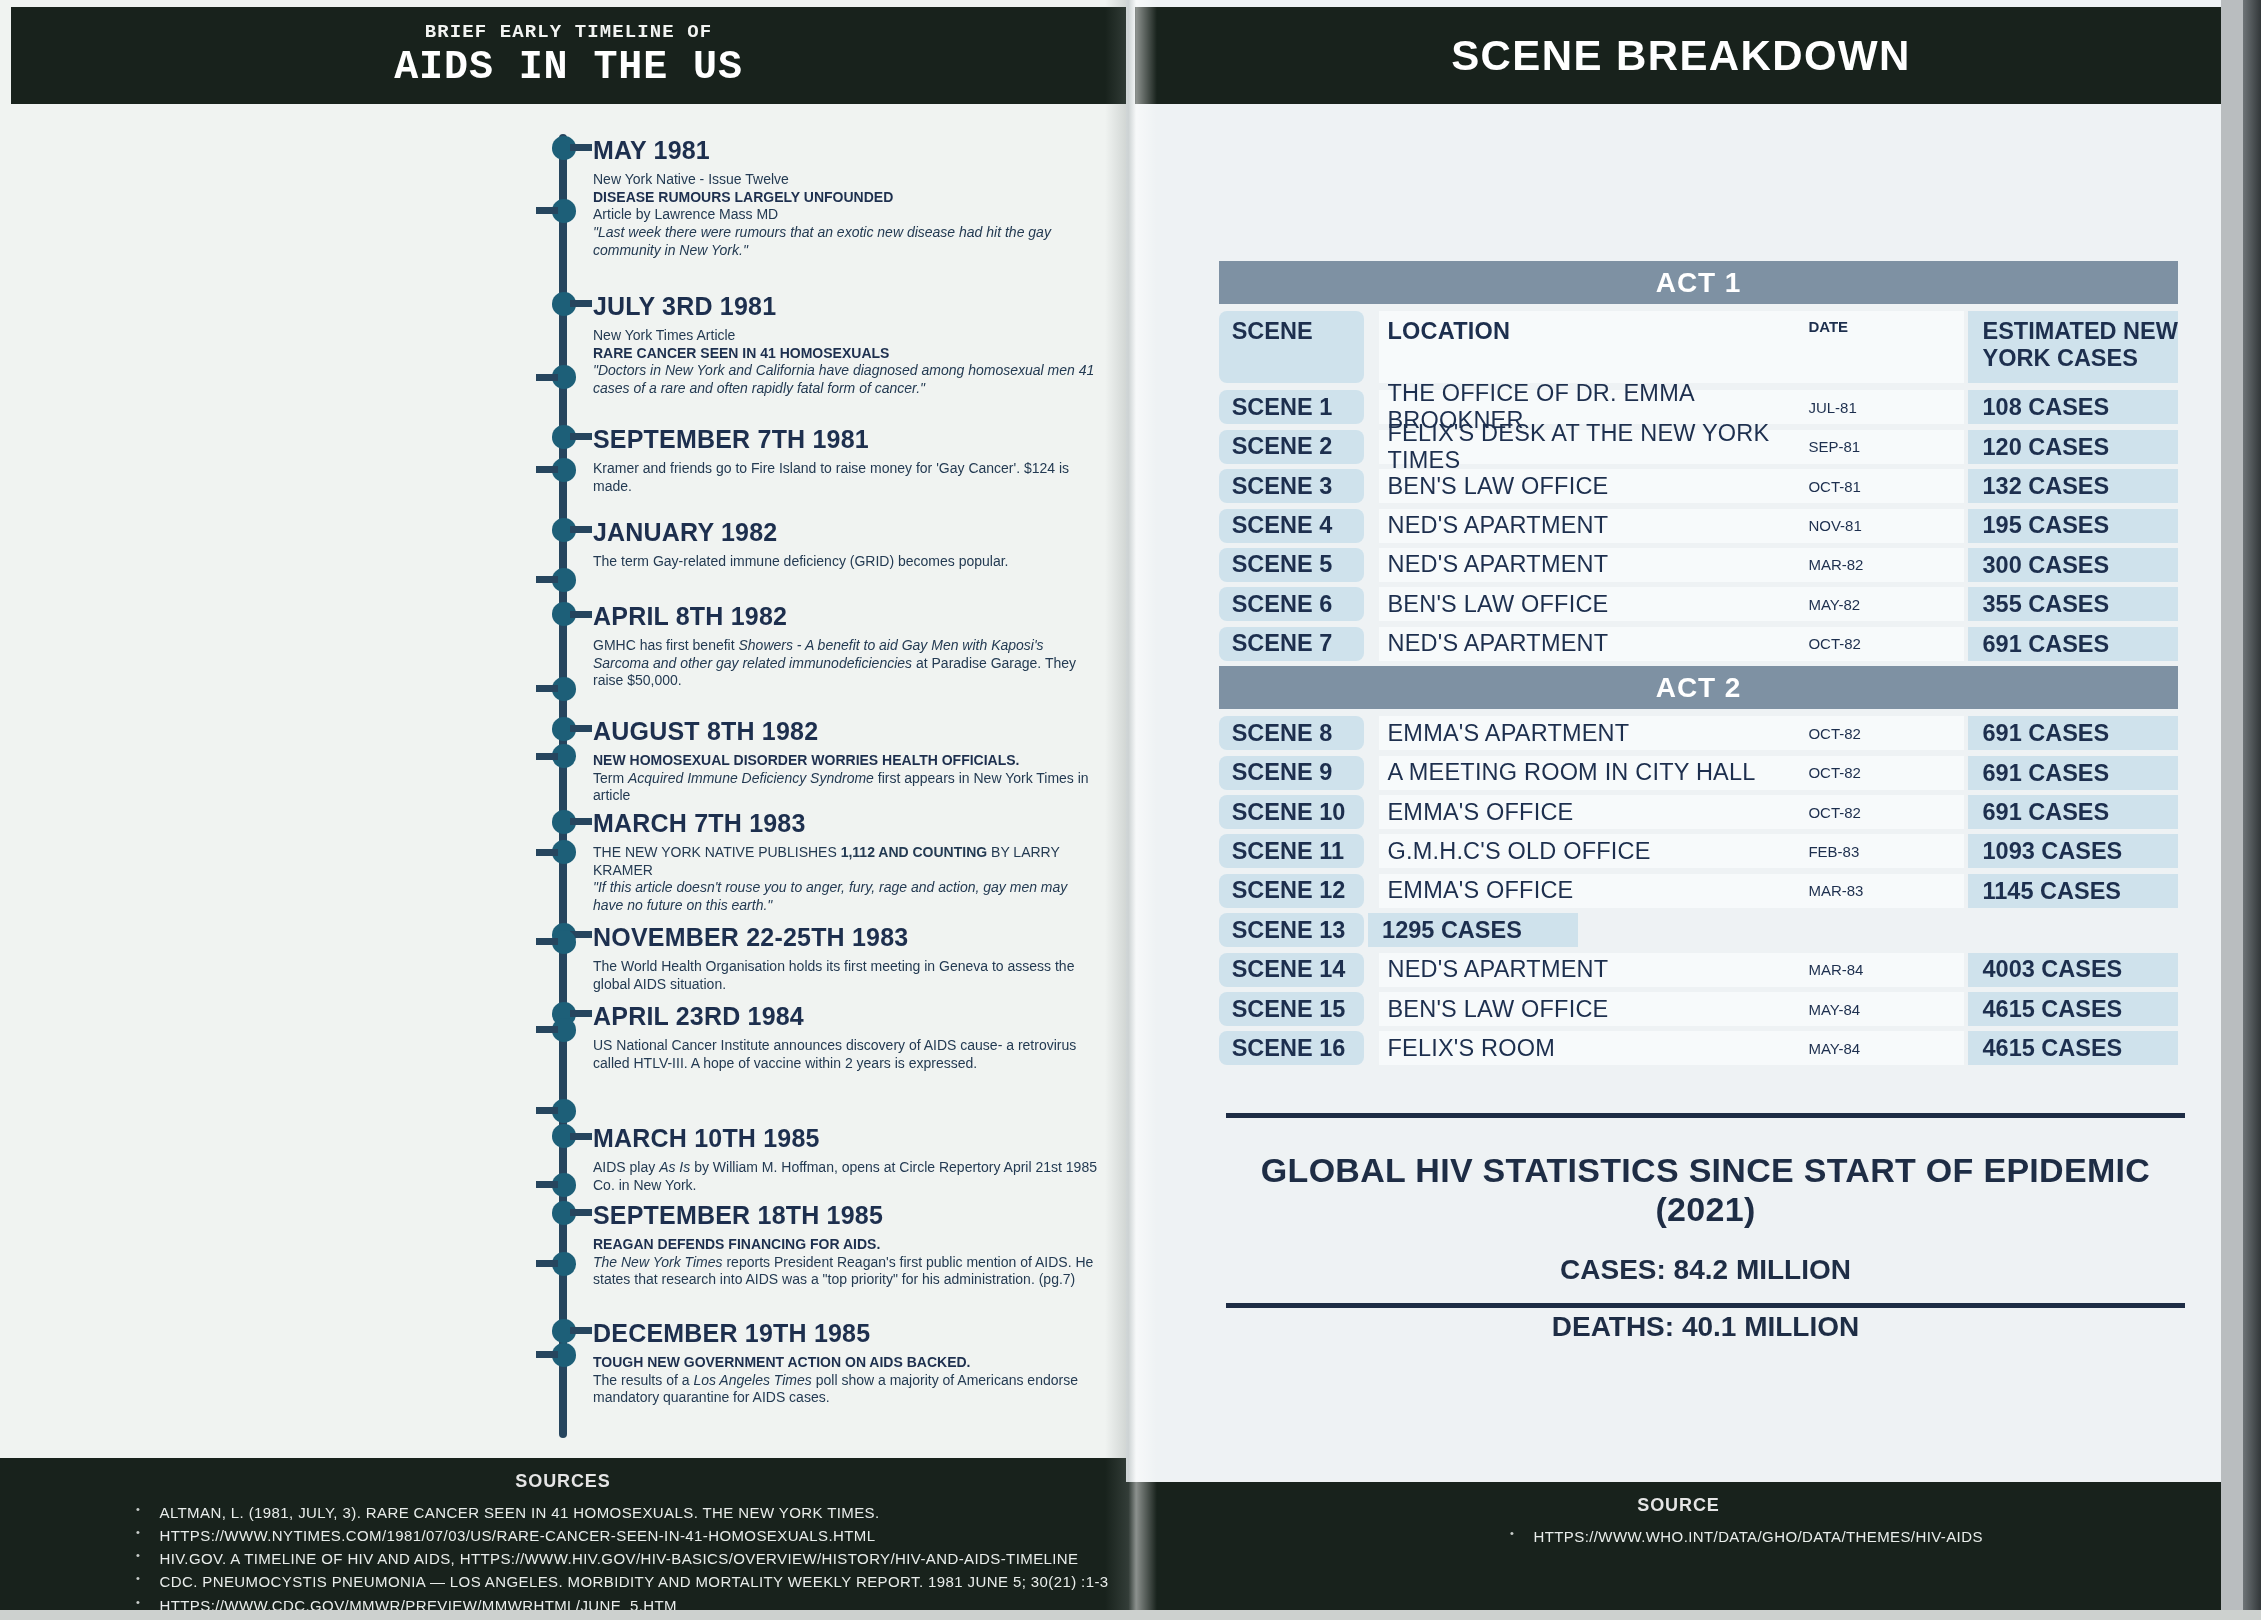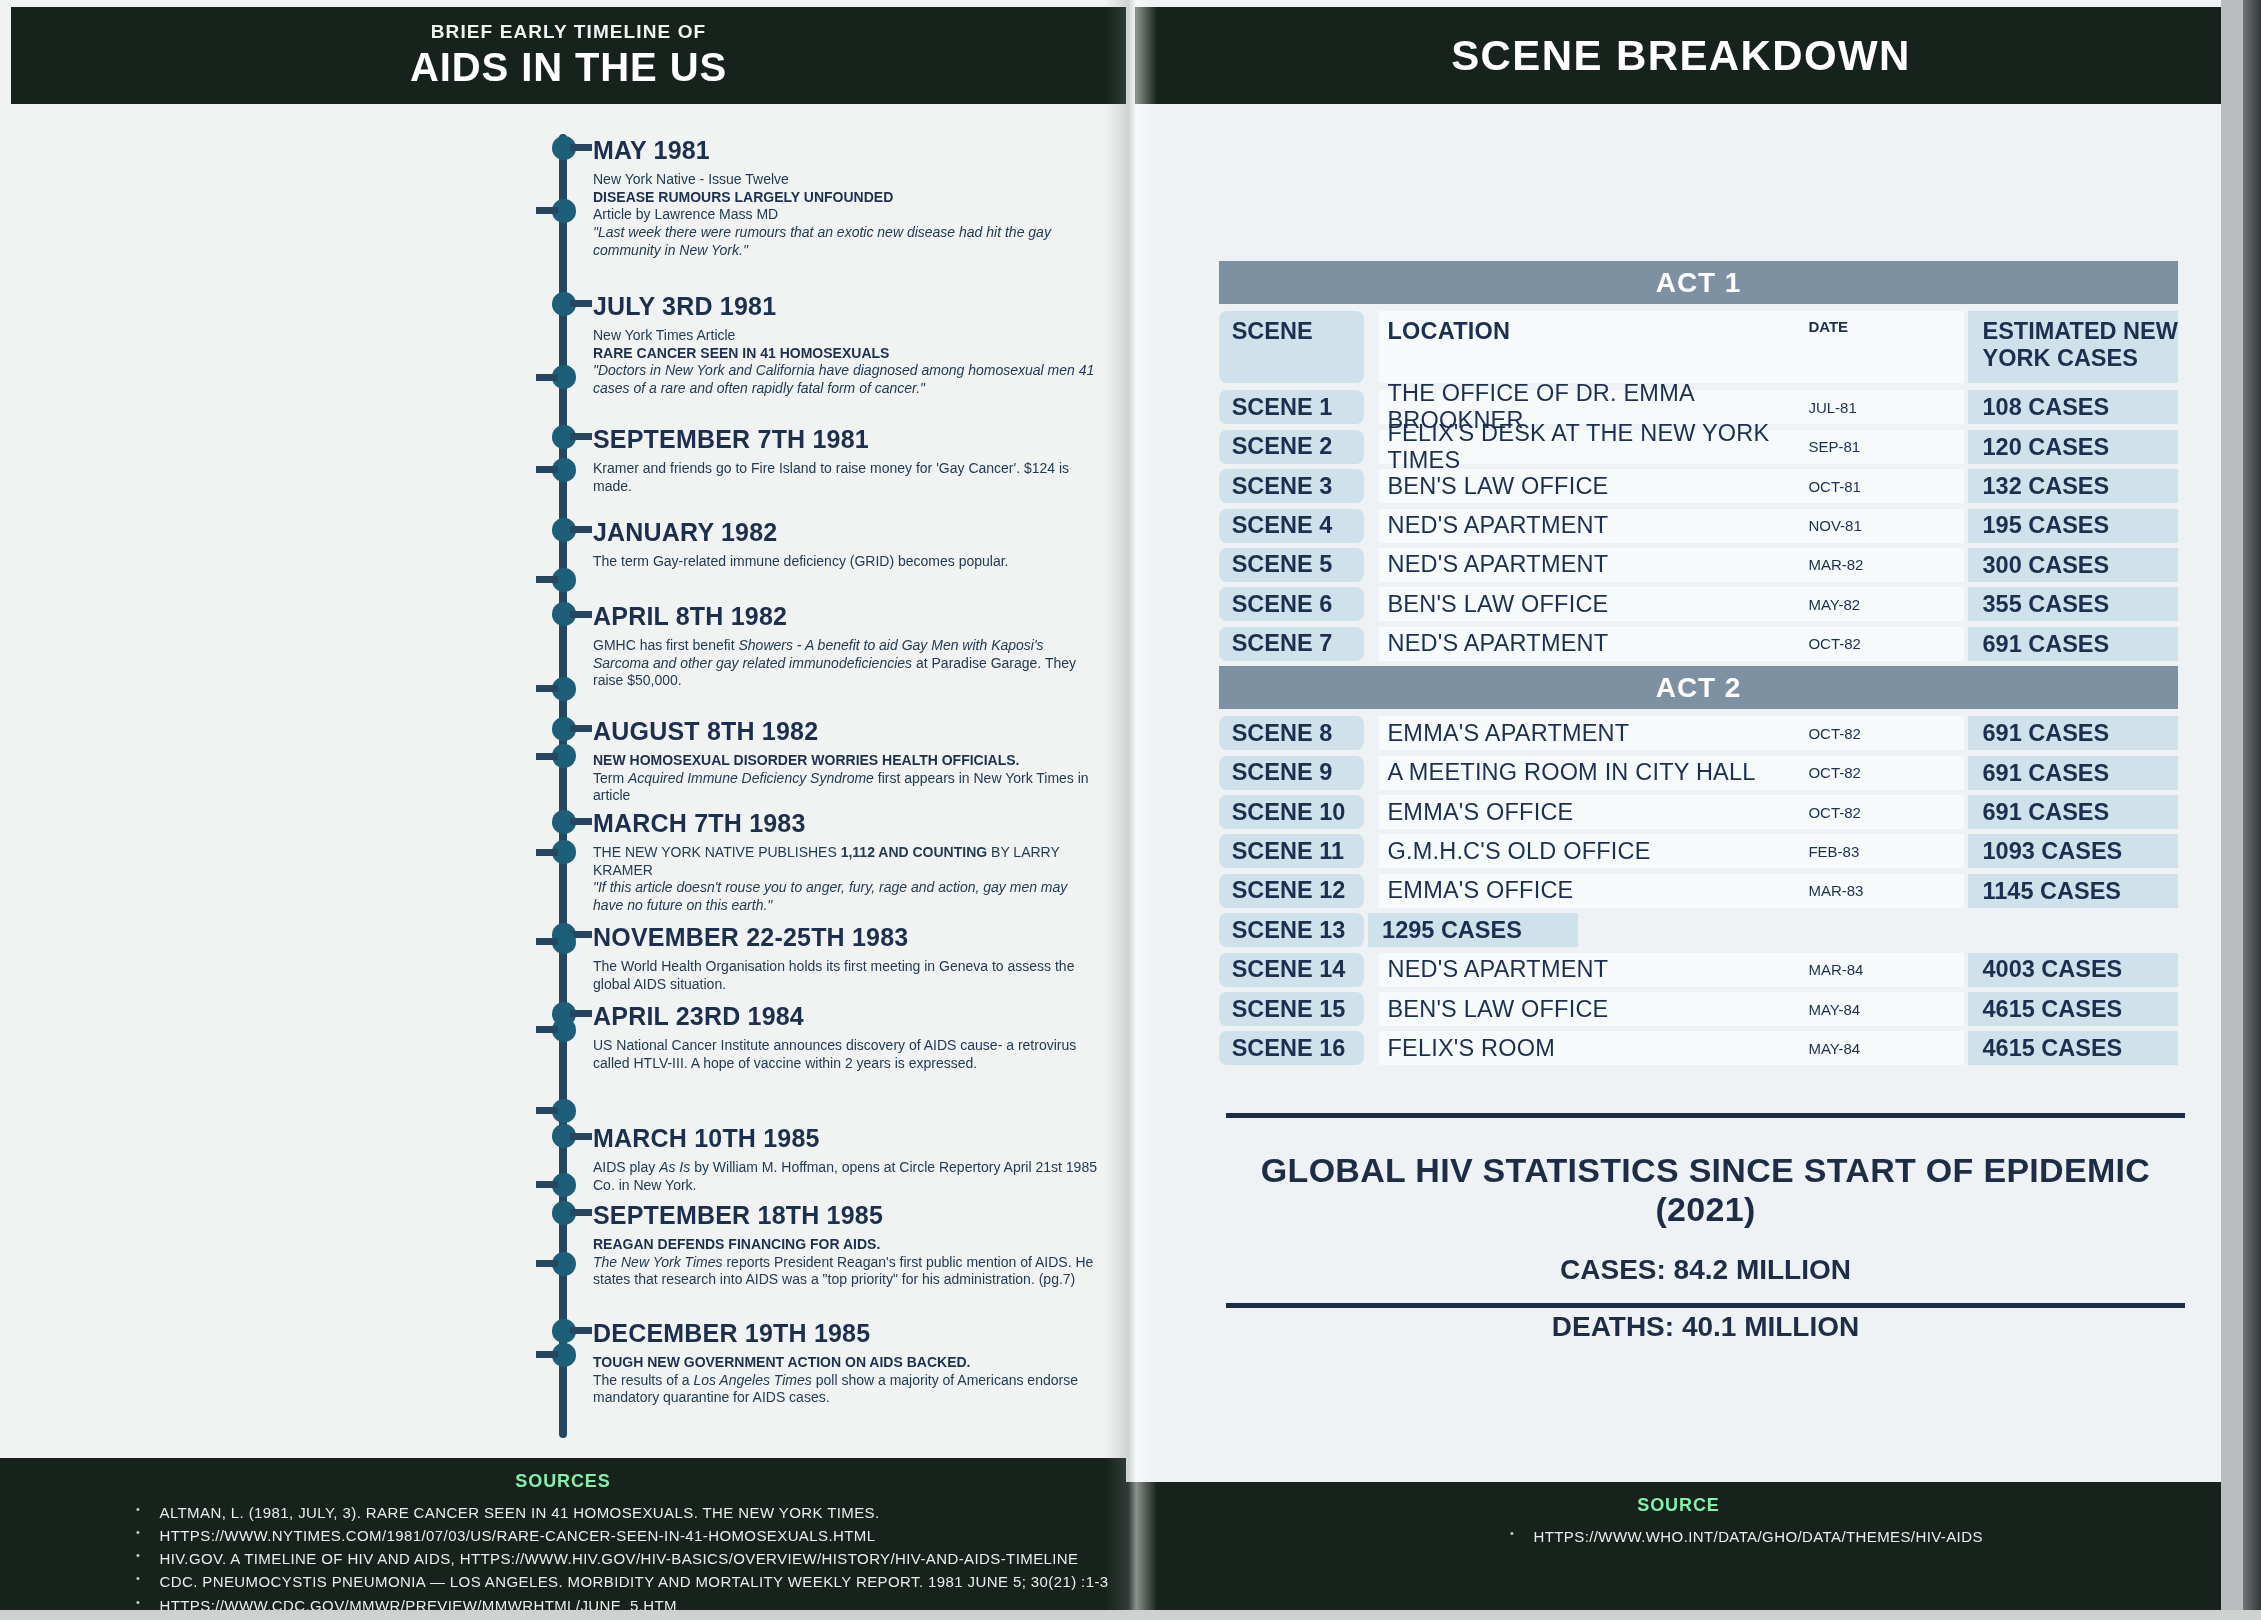--- a/index.html
+++ b/index.html
@@ -5,21 +5,21 @@
   html,body{margin:0;padding:0;background:#9aa0a2;}
   .canvas{position:relative;width:2262px;height:1620px;background:#fbfcfb;overflow:hidden;
           font-family:"Liberation Sans","DejaVu Sans",sans-serif;}
   
   .page{position:absolute;top:0;height:1620px;}
   .page-left{left:0;width:1126px;background:#f0f3f1;}
   .page-right{left:1126px;width:1105px;background:#eef2f4;}
   
   .band{position:absolute;background:#18221c;color:#fff;}
   .band-top-left{left:11px;top:7.2px;width:1115px;height:97px;display:flex;flex-direction:column;
-                 align-items:center;justify-content:center;}
+                 align-items:center;justify-content:center;font-family:Liberation Mono, monospace;}
   .band-top-right{left:9px;top:7.2px;width:1092px;height:97px;display:flex;align-items:center;justify-content:center;}
   .kicker{font-size:19px;font-weight:700;letter-spacing:1.1px;color:#f2f4f2;}
   .big-title{font-size:40px;font-weight:800;letter-spacing:0.9px;margin-top:1.8px;color:#fff;}
   .right-title{font-size:42px;font-weight:800;letter-spacing:1.4px;color:#fff;}
   
   .timeline{position:absolute;inset:0;}
   .tl-line{position:absolute;left:559px;top:134px;width:8.1px;height:1304px;background:#26455e;border-radius:4.5px;}
   .tl-entry{position:absolute;width:505px;color:#233a52;}
   .tl-entry.right{left:593px;text-align:left;}
   .tl-date{font-size:25px;font-weight:800;color:#1d2f4e;line-height:1;margin-bottom:8.1px;letter-spacing:0.2px;}
@@ -46,21 +46,21 @@
   .cell.cases{width:210px;background:#cfe2ec;margin-left:3.6px;padding-left:14.5px;font-weight:800;font-size:23.5px;
               box-sizing:border-box;line-height:1.12;}
   
   .rule{position:absolute;left:100px;width:959px;height:5.4px;background:#1e2d45;}
   .stats{position:absolute;left:100px;width:959px;text-align:center;color:#1e2d45;}
   .stats-title{font-size:34px;font-weight:800;letter-spacing:0.3px;}
   .stats-line{font-size:28px;font-weight:800;margin-top:25px;}
   
   .band-bottom-left{left:0;top:1458px;width:1126px;height:152px;color:#e9edeb;}
   .band-bottom-right{left:0;top:1482px;width:1105px;height:128px;color:#e9edeb;}
-  .src-title{text-align:center;font-size:18px;font-weight:800;letter-spacing:0.9px;margin-top:12.7px;color:#86efac;}
+  .src-title{text-align:center;font-size:18px;font-weight:800;letter-spacing:0.9px;margin-top:12.7px;color:#e5e5e5;}
   ul.src-list{list-style:none;margin:9px 0 0 0;padding:0;}
   .band-bottom-left ul.src-list{margin-left:136px;}
   .band-bottom-right ul.src-list{margin-left:384px;}
   ul.src-list li{font-size:15px;letter-spacing:0.4px;line-height:1.55;position:relative;padding-left:23.5px;}
   ul.src-list li::before{content:"•";position:absolute;left:0;top:0;font-size:11px;opacity:.85;}
   
   .gutter{position:absolute;left:1105px;top:0;width:52px;height:1620px;
           background:linear-gradient(90deg,rgba(0,0,0,0) 0%,rgba(120,130,128,.28) 45%,rgba(255,255,255,.5) 60%,rgba(0,0,0,0) 100%);}
   .edge-light{position:absolute;left:2221px;top:0;width:22px;height:1620px;background:#b9bdbf;}
   .edge-dark{position:absolute;left:2243px;top:0;width:19px;height:1620px;background:linear-gradient(90deg,#6e7477,#2e3335);}

